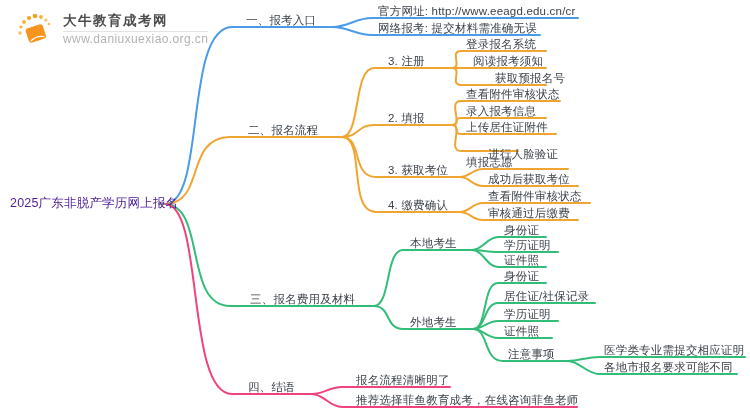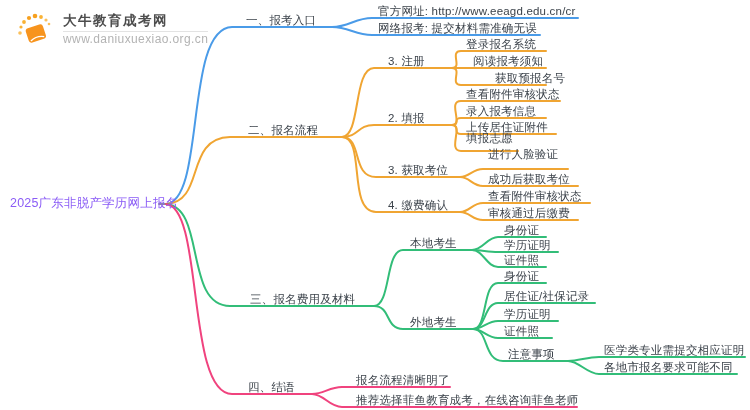--- a/index.html
+++ b/index.html
@@ -6,21 +6,21 @@
   #canvas{
     position:relative;width:746px;height:410px;overflow:hidden;background:#ffffff;
     font-family:Liberation Sans, sans-serif;
   }
   svg.links{position:absolute;left:0;top:0;}
   .label{
     position:absolute;white-space:nowrap;
     font-size:11.5px;line-height:13px;color:#3c434b;
     letter-spacing:0.2px;
   }
-  .root-label{font-size:12.5px;font-weight:500;color:#8b5cf6;}
+  .root-label{font-size:12.5px;font-weight:500;color:#4c1d95;}
   .node-label{font-weight:400;}
   
   #logo{position:absolute;left:16px;top:11px;display:flex;align-items:center;gap:7px;}
   #logo .txt{display:flex;flex-direction:column;}
   #logo .title{font-size:13.5px;font-weight:700;color:#4d4d4d;letter-spacing:1.5px;line-height:17px;}
   #logo .url{font-size:12px;color:#b3b3b3;letter-spacing:0.4px;line-height:10px;border-top:1px solid #e3e3e3;padding-top:2px;margin-top:2px;}
 </style>
 </head>
 <body>
 
@@ -111,21 +111,21 @@
 
   <div class="label node-label" style="left:388px;top:55px;">3. 注册</div>
   <div class="label" style="left:466px;top:38px;">登录报名系统</div>
   <div class="label" style="left:466px;top:55px;padding-left:7px;">阅读报考须知</div>
   <div class="label" style="left:466px;top:72px;margin-left:29px;">获取预报名号</div>
 
   <div class="label node-label" style="left:388px;top:112px;">2. 填报</div>
   <div class="label" style="left:466px;top:88px;">查看附件审核状态</div>
   <div class="label" style="left:466px;top:105px;">录入报考信息</div>
   <div class="label" style="left:466px;top:121px;">上传居住证附件</div>
-  <div class="label" style="left:466px;top:132px;">填报志愿</div>
+  <div class="label" style="left:466px;top:156px;">填报志愿</div>
 
   <div class="label node-label" style="left:388px;top:164px;">3. 获取考位</div>
   <div class="label" style="left:488px;top:148px;">进行人脸验证</div>
   <div class="label" style="left:488px;top:173px;">成功后获取考位</div>
 
   <div class="label node-label" style="left:388px;top:199px;">4. 缴费确认</div>
   <div class="label" style="left:488px;top:190px;">查看附件审核状态</div>
   <div class="label" style="left:488px;top:207px;">审核通过后缴费</div>
 
   <div class="label node-label" style="left:250px;top:293px;">三、报名费用及材料</div>

